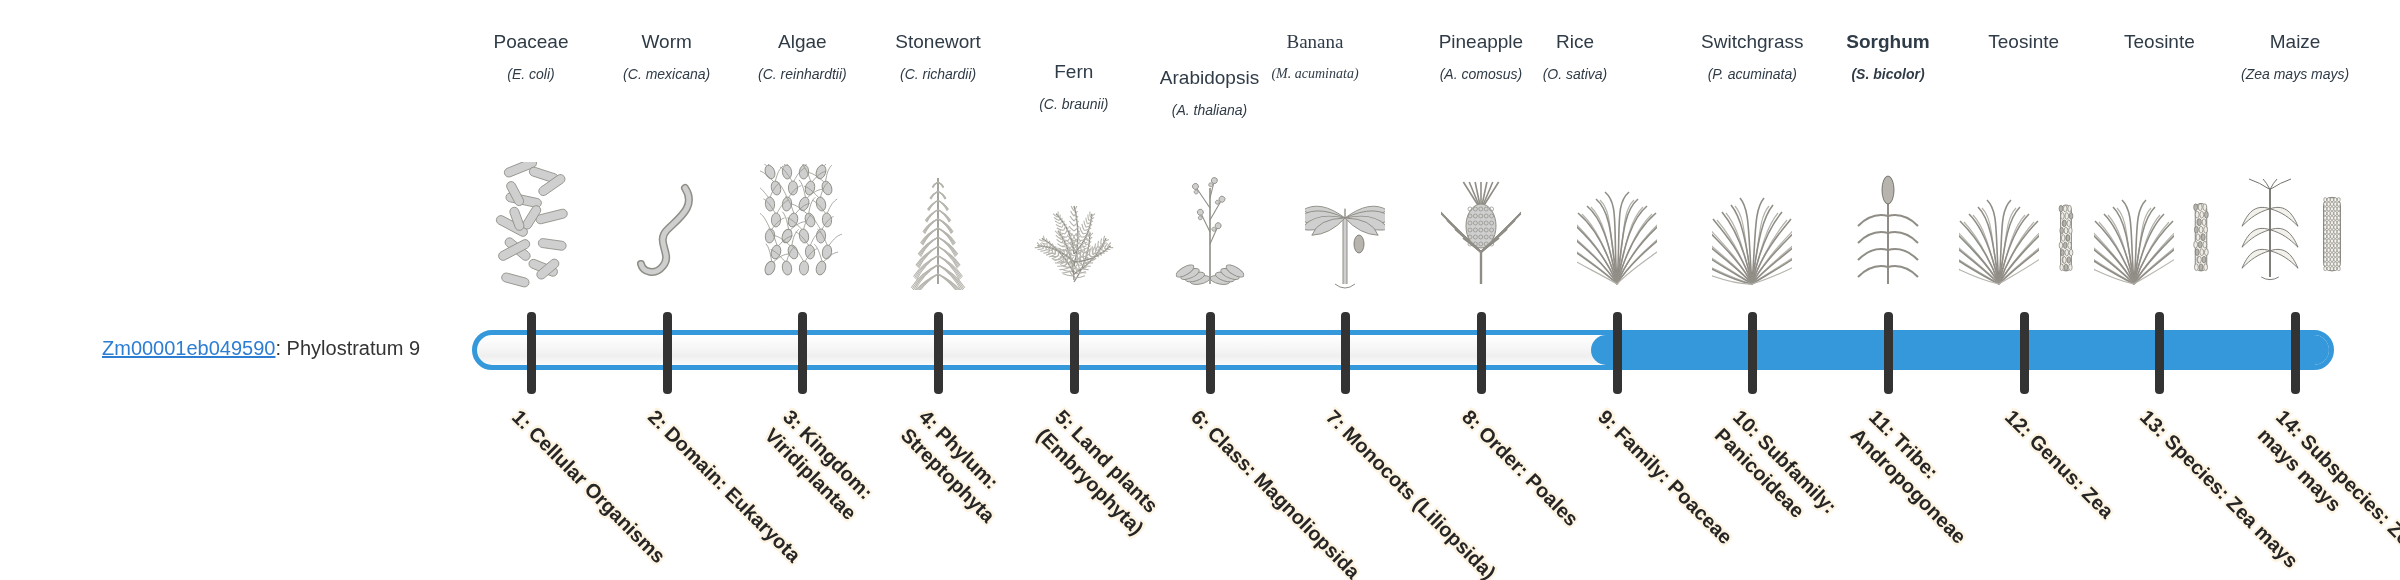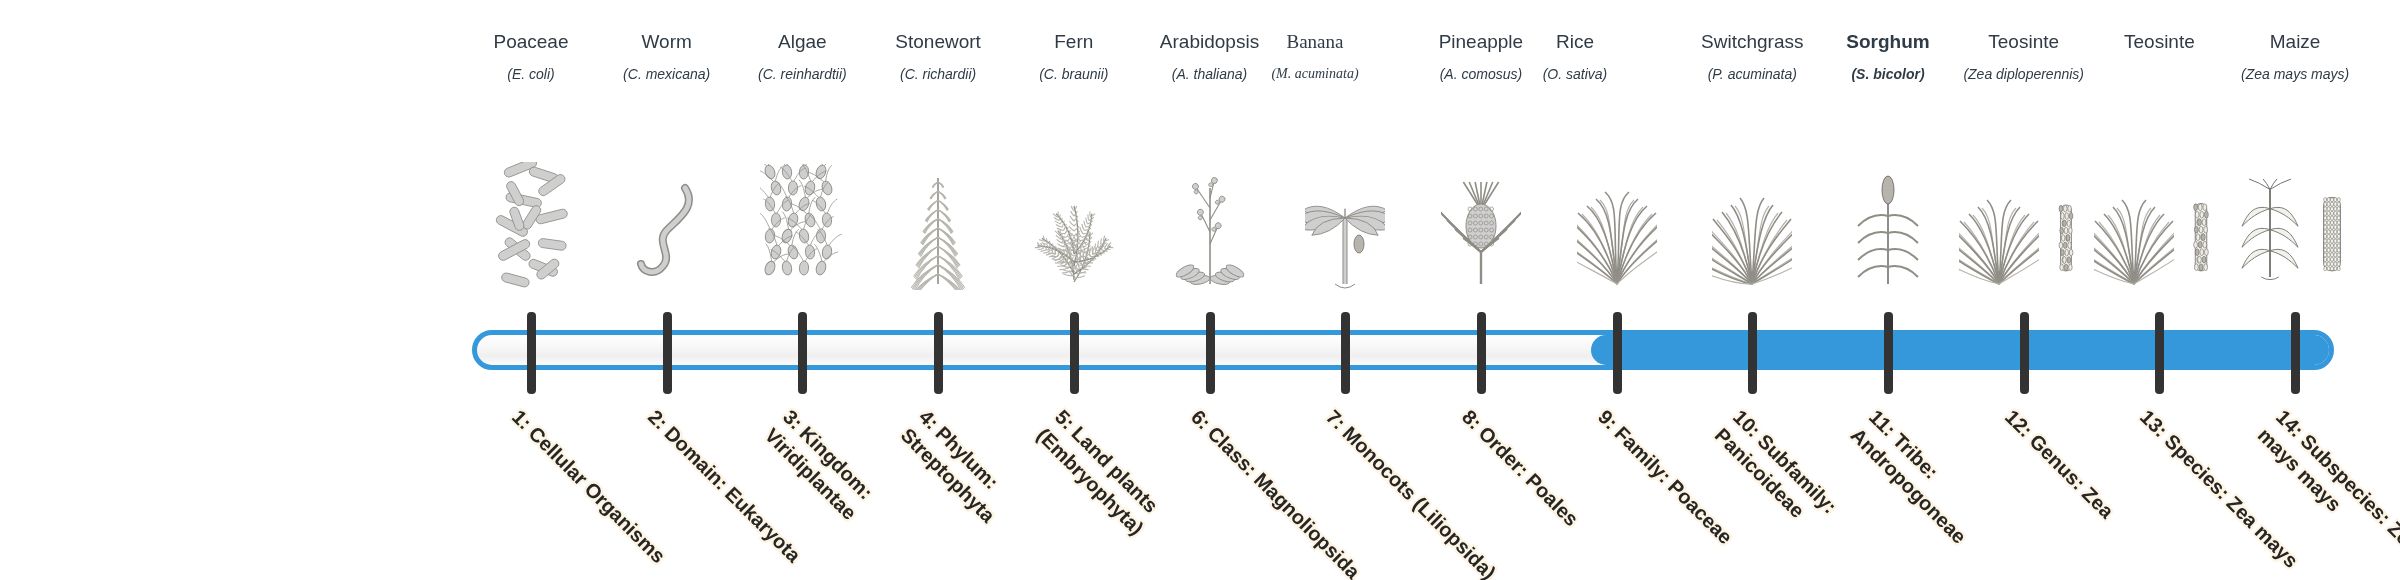--- a/index.html
+++ b/index.html
@@ -130,20 +130,23 @@
       -2px  2px 0 #fdf4e3,  2px  2px 0 #fdf4e3,
       -2px  0   0 #fdf4e3,  2px  0   0 #fdf4e3,
        0   -2px 0 #fdf4e3,  0    2px 0 #fdf4e3;
   }
 </style>
 </head>
 <body>
 
 <div id="stage">
 
+  <div id="gene-label">
+    <span class="gene-id">Zm00001eb049590</span><span class="gene-sep">: </span><span class="gene-strat">Phylostratum 9</span>
+  </div>
 
   <div id="bar-track">
     <div id="bar-fill" style="left: 1113.6px;"></div>
   </div>
 
   <div id="cols-layer">
       <div class="col" style="left: 531px;">
         <div class="common-name">Poaceae</div>
         <div class="sci-name">(E. coli)</div>
       </div>
@@ -152,25 +155,25 @@
         <div class="sci-name">(C. mexicana)</div>
       </div>
       <div class="col" style="left: 802.4px;">
         <div class="common-name">Algae</div>
         <div class="sci-name">(C. reinhardtii)</div>
       </div>
       <div class="col" style="left: 938.1px;">
         <div class="common-name">Stonewort</div>
         <div class="sci-name">(C. richardii)</div>
       </div>
-      <div class="col" style="left: 1073.8px;">
+      <div class="col" style="left: 1073.8px; margin-top: 30px;">
         <div class="common-name">Fern</div>
         <div class="sci-name">(C. braunii)</div>
       </div>
-      <div class="col" style="left: 1209.5px;">
+      <div class="col" style="left: 1209.5px; margin-top: 36px;">
         <div class="common-name">Arabidopsis</div>
         <div class="sci-name">(A. thaliana)</div>
       </div>
       <div class="col" style="left: 1315px; font-family: Liberation Serif, serif;">
         <div class="common-name">Banana</div>
         <div class="sci-name">(M. acuminata)</div>
       </div>
       <div class="col" style="left: 1480.9px;">
         <div class="common-name">Pineapple</div>
         <div class="sci-name">(A. comosus)</div>
@@ -182,21 +185,20 @@
       <div class="col" style="left: 1752.3px;">
         <div class="common-name">Switchgrass</div>
         <div class="sci-name">(P. acuminata)</div>
       </div>
       <div class="col" style="left: 1888px; font-weight: bold;">
         <div class="common-name">Sorghum</div>
         <div class="sci-name">(S. bicolor)</div>
       </div>
       <div class="col" style="left: 2023.7px;">
         <div class="common-name">Teosinte</div>
-        <div class="sci-name">(Zea diploperennis)</div>
       </div>
       <div class="col" style="left: 2159.4px;">
         <div class="common-name">Teosinte</div>
       </div>
       <div class="col" style="left: 2295.1px; text-align: center;">
         <div class="common-name">Maize</div>
         <div class="sci-name">(Zea mays mays)</div>
       </div>
     </div>
   <div id="art-layer">

